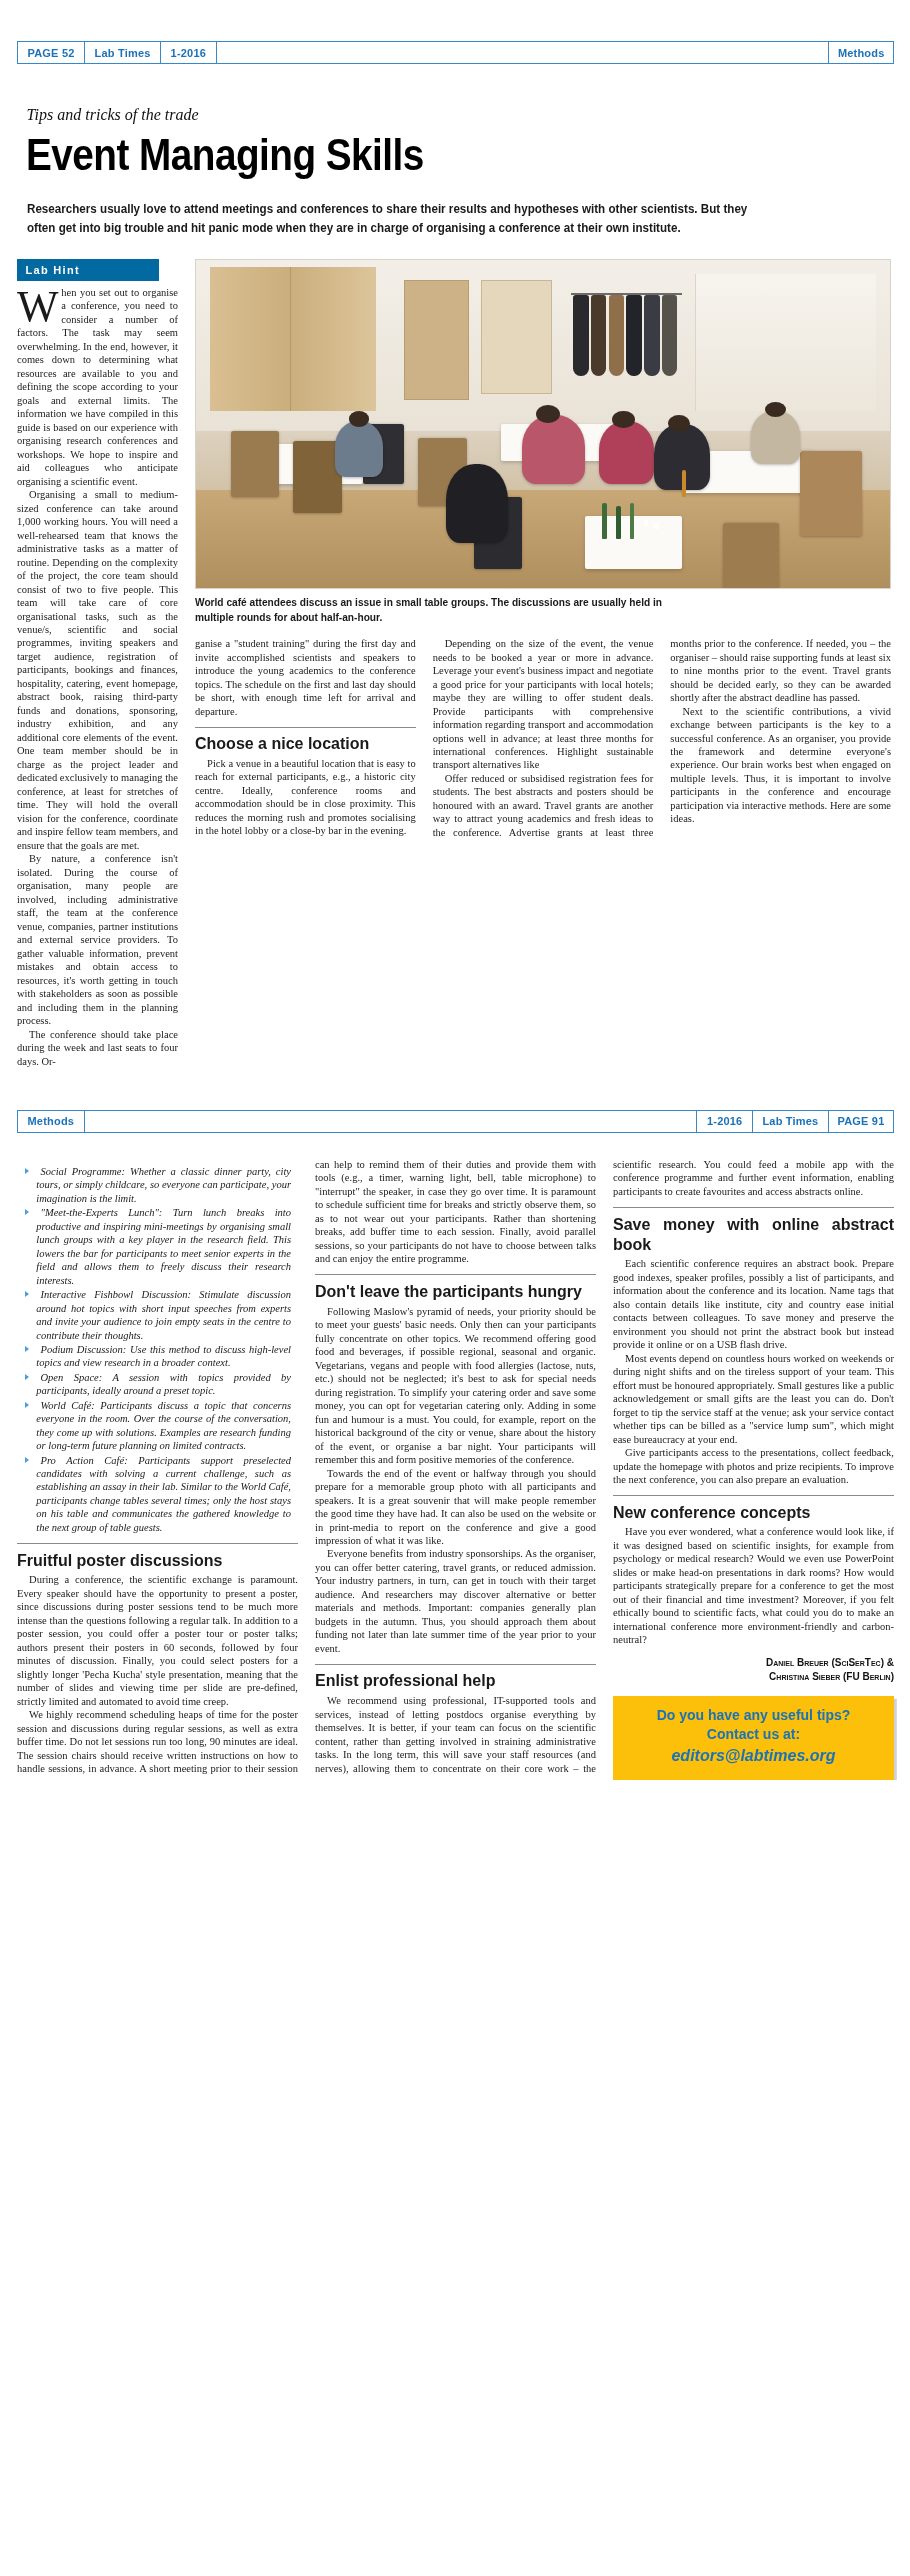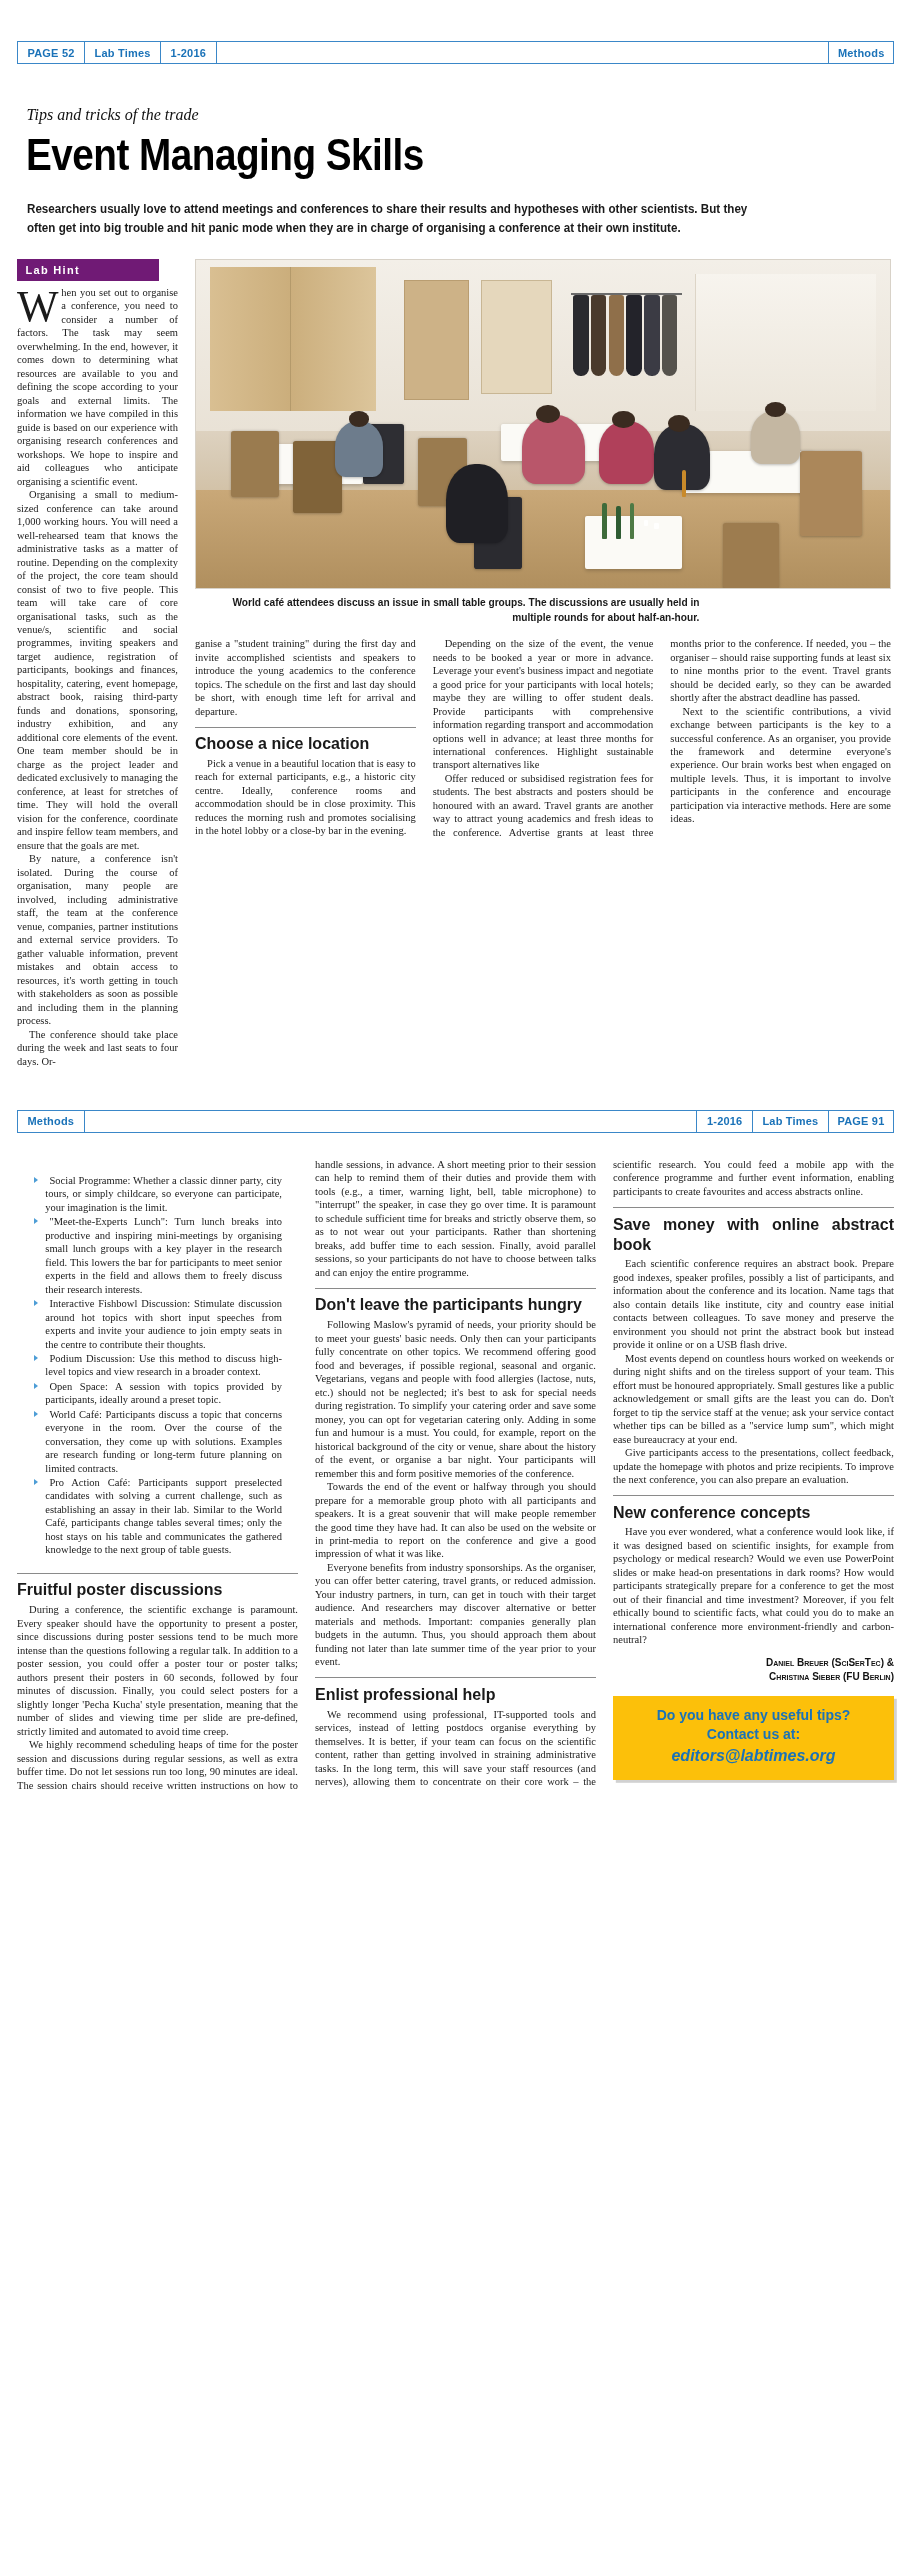--- a/index.html
+++ b/index.html
@@ -77,21 +77,21 @@
     transform: scaleX(0.93);
     transform-origin: left center;
   }
   p {
     margin: 0;
     text-indent: 1.15em;
   }
   p.noindent { text-indent: 0; }
 
   .labhint {
-    background: #701a75;
+    background: #0369a1;
     color: #ffffff;
     font-family: "Liberation Sans", sans-serif;
     font-weight: bold;
     font-size: 11px;
     letter-spacing: 1.3px;
     padding: 3.8px 7.6px 3.8px 8.5px;
     width: 142px;
     box-sizing: border-box;
     margin-bottom: 4.7px;
   }
@@ -128,21 +128,20 @@
     font-size: 10.5px;
     line-height: 1.285;
     text-align: justify;
     hyphens: auto;
     -webkit-hyphens: auto;
   }
   .photo-wrap {
     float: left;
     width: 696px;
     margin-left: 17px;
-    text-align: right;
   }
   .photo {
     width: 696px;
     height: 330px;
     position: relative;
     overflow: hidden;
     background: #c9bfae;
     border: 0.5px solid #d8d2c8;
     box-sizing: border-box;
   }
@@ -196,21 +195,21 @@
   .p2-body {
     margin: 25px 17px 0 17px;
     column-count: 3;
     column-gap: 17px;
     font-size: 10.5px;
     line-height: 1.285;
     text-align: justify;
     hyphens: auto;
     -webkit-hyphens: auto;
   }
-  ul.bullets { list-style: none; margin: 16px; padding: 0; }
+  ul.bullets { list-style: none; margin: 7px; padding: 0; font-style: italic; }
   ul.bullets li {
     position: relative;
     padding-left: 12.3px;
     text-indent: 0.4em;
     margin-bottom: 0.9px;
   }
   ul.bullets li .tri {
     position: absolute;
     left: 0.9px;
     top: 3px;

